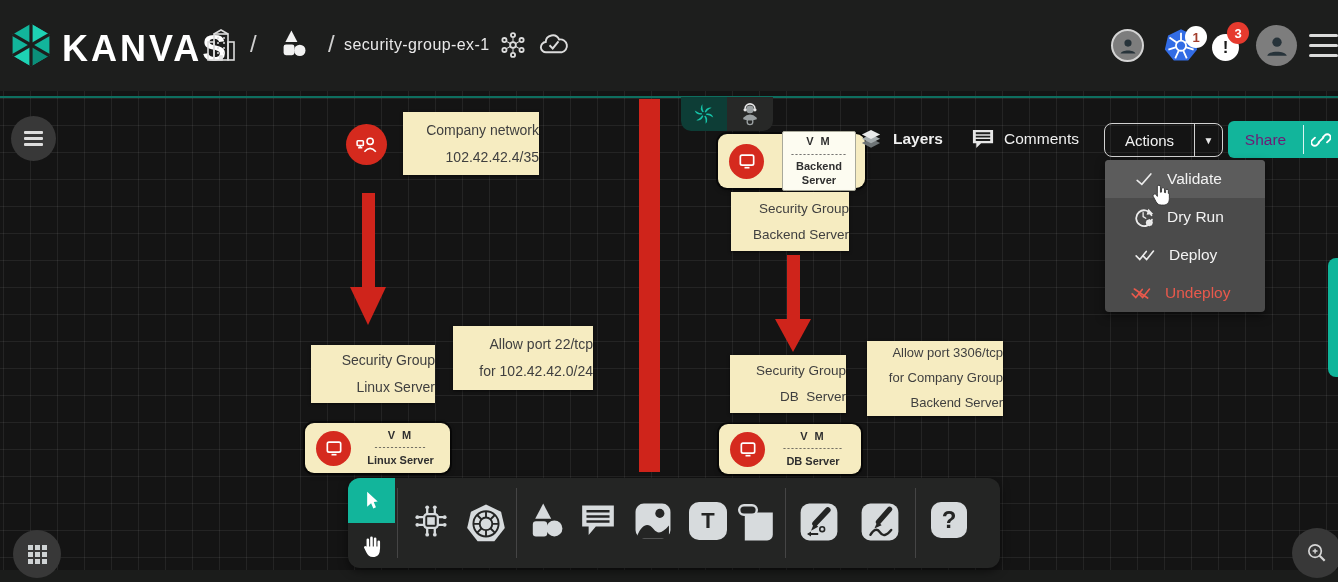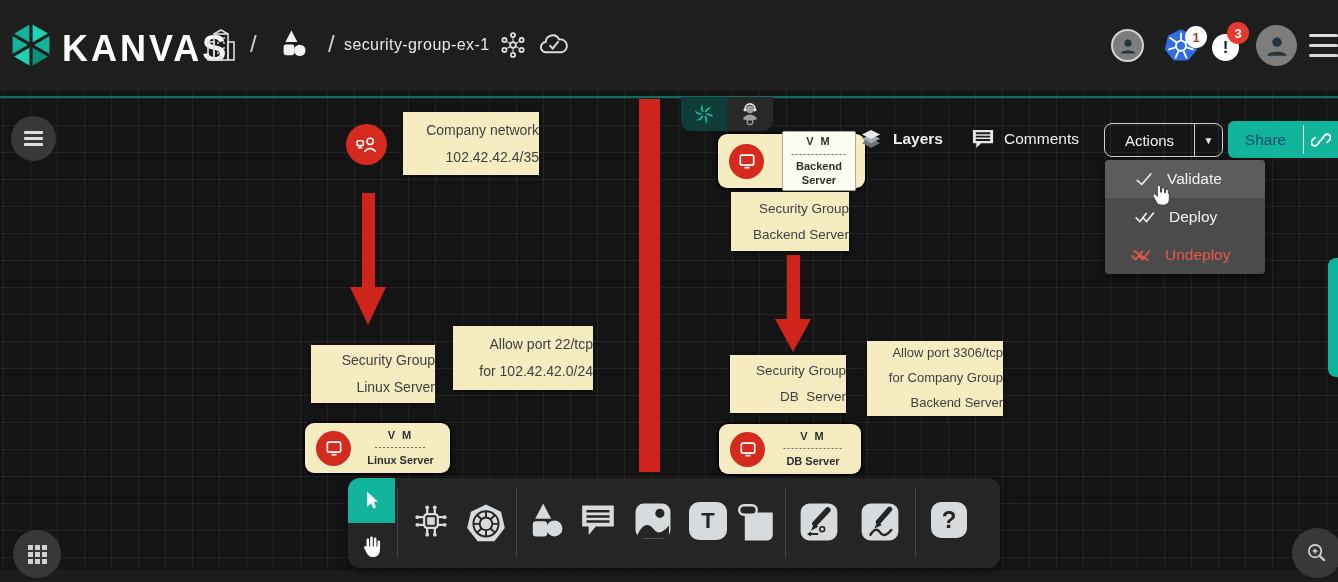--- a/index.html
+++ b/index.html
@@ -70,21 +70,21 @@
     border-left:18px solid transparent; border-right:18px solid transparent; border-top:38px solid #cf241b; }
 
   
   .panel-item { position:absolute; display:flex; align-items:center; gap:9px; color:#efefef; font-size:15.5px; z-index:20; cursor:pointer; }
   .actions-group { position:absolute; left:1104px; top:123px; height:34px; display:flex; z-index:21;
     border:1.5px solid #d2d2d2; border-radius:8px; overflow:hidden; }
   .actions-main { width:89px; display:flex; align-items:center; justify-content:center; color:#f2f2f2; font-size:15px; cursor:pointer; }
   .actions-arrow { width:28px; display:flex; align-items:center; justify-content:center; border-left:1.5px solid #d2d2d2;
     color:#e8e8e8; font-size:10px; cursor:pointer; }
   .share-group { position:absolute; left:1228px; top:121px; height:37px; display:flex; background:#12b59b; border-radius:6px 0 0 6px; z-index:21; }
-  .share-main { width:75px; display:flex; align-items:center; justify-content:center; color:#0c4a6e; font-size:15.5px; cursor:pointer; }
+  .share-main { width:75px; display:flex; align-items:center; justify-content:center; color:#701a75; font-size:15.5px; cursor:pointer; }
   .share-div { width:1px; background:rgba(255,255,255,.85); margin:4px 0; }
   .share-link { width:34px; display:flex; align-items:center; justify-content:center; cursor:pointer; }
 
   .menu { position:absolute; left:1105px; top:160px; width:160px; background:#4b4b4b; border-radius:4px; z-index:22;
     box-shadow:0 4px 10px rgba(0,0,0,.5); overflow:hidden; }
   .menu-item { height:38px; display:flex; align-items:center; gap:12px; padding-left:28px; color:#f2f2f2; font-size:15.5px; cursor:pointer; }
   .menu-item.hl { background:#5c5c5c; }
   .menu-item.danger { color:#e8594c;padding-left:24px; }
   .cursor-hand { position:absolute; left:1150px; top:183px; z-index:25; pointer-events:none; }
 
@@ -367,20 +367,30 @@
   </div>
 
   <div class="menu">
     <div class="menu-item hl">
       <svg width="22" height="18" viewBox="0 0 100 100" fill="none" stroke="#ececec" stroke-width="9" stroke-linecap="round">
         <polyline points="12,58 38,80 88,22"></polyline>
       </svg>
       <span>Validate</span>
     </div>
     <div class="menu-item">
+      <svg width="22" height="22" viewBox="0 0 100 100" fill="none" stroke="#ececec" stroke-width="8" stroke-linecap="round">
+        <path d="M84 42 a36 36 0 1 0 2 20"></path>
+        <polygon points="70,12 92,36 62,40" fill="#ececec" stroke="none"></polygon>
+        <path d="M46 30v18l12 8" stroke-width="6"></path>
+        <circle cx="74" cy="76" r="11" fill="#4b4b4b"></circle>
+        <path d="M74 62v28M60 76h28M65 67l18 18M83 67 65 85" stroke-width="5"></path>
+      </svg>
+      <span>Dry Run</span>
+    </div>
+    <div class="menu-item">
       <svg width="24" height="18" viewBox="0 0 110 100" fill="none" stroke="#ececec" stroke-width="9" stroke-linecap="round">
         <polyline points="6,55 26,75 62,30"></polyline>
         <polyline points="44,55 64,75 102,28"></polyline>
       </svg>
       <span>Deploy</span>
     </div>
     <div class="menu-item danger">
       <svg width="24" height="18" viewBox="0 0 110 100" fill="none" stroke="#e8594c" stroke-width="9" stroke-linecap="round">
         <polyline points="6,55 26,75 62,30"></polyline>
         <polyline points="44,55 64,75 102,28"></polyline>

